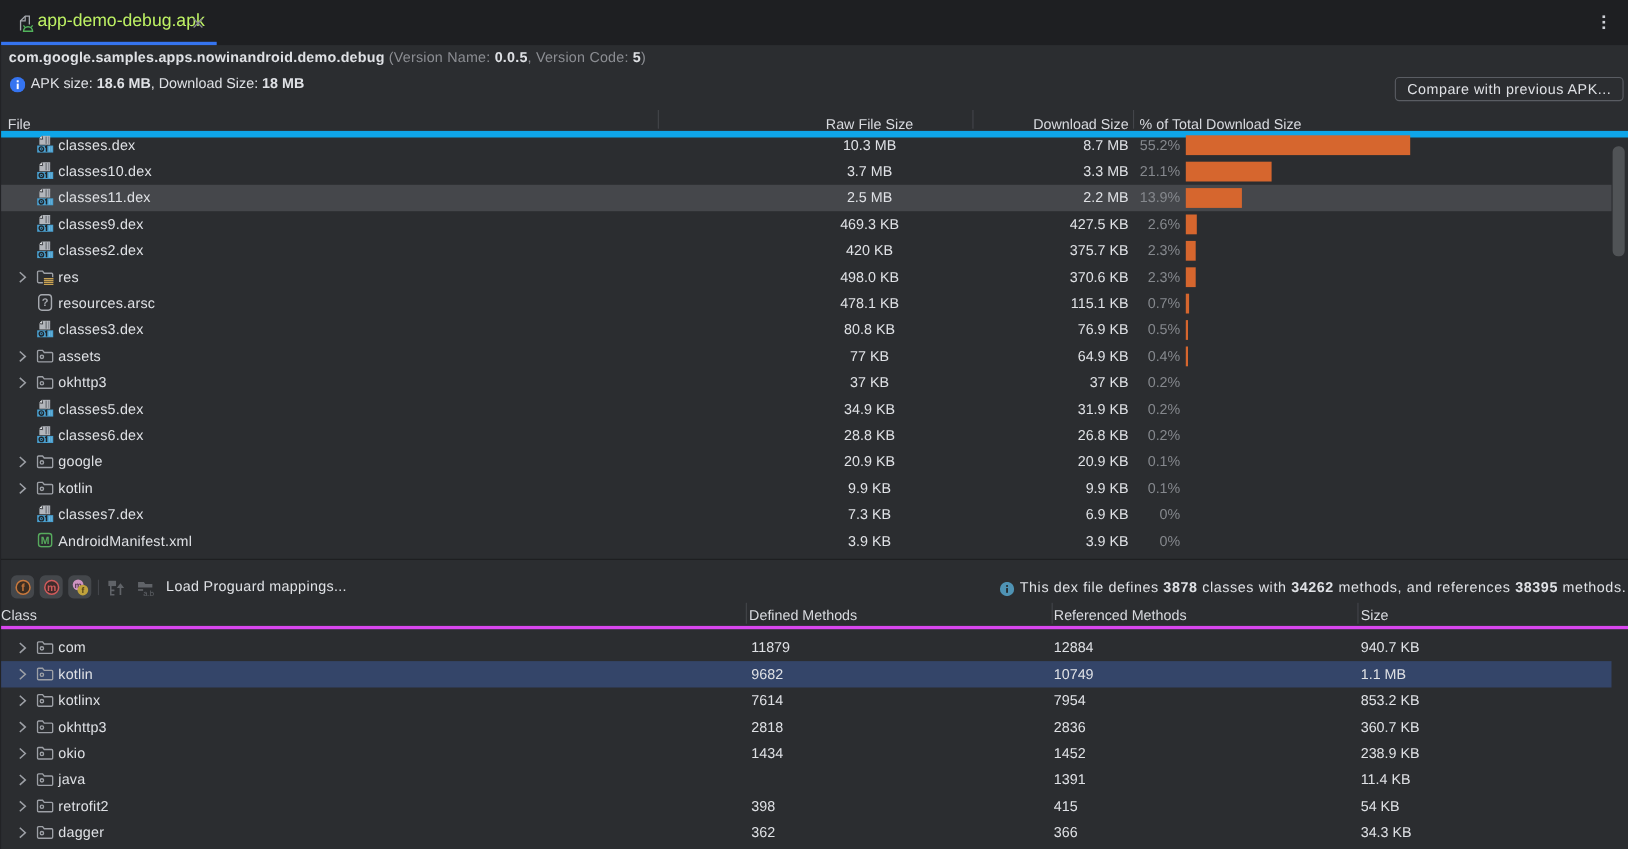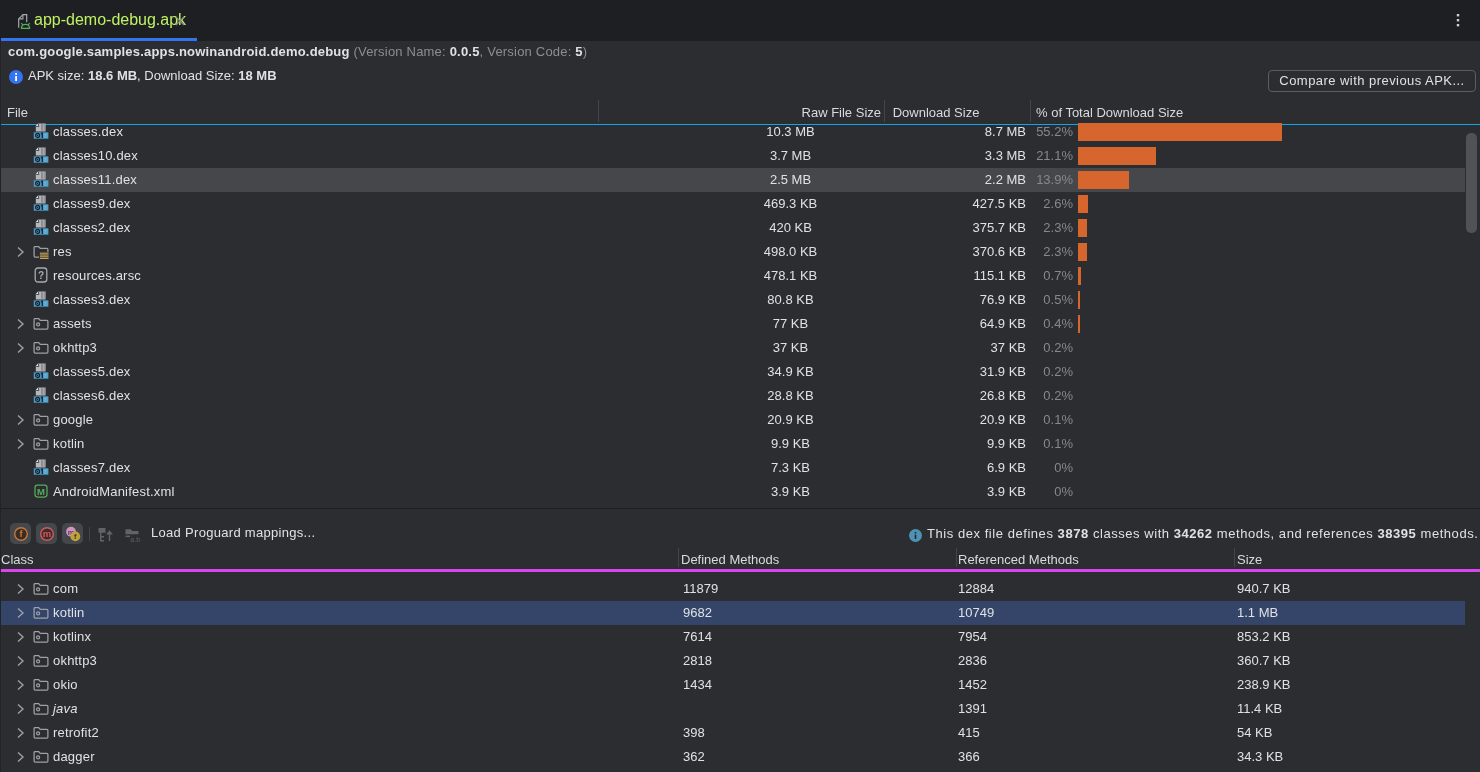--- a/index.html
+++ b/index.html
@@ -10,21 +10,21 @@
 #tablabel{position:absolute;left:34px;top:0;line-height:40px;color:#bef264;font-size:16px}
 #tabx{position:absolute;left:175px;top:16px}
 #kebab{position:absolute;left:1456px;top:13px}
 #info{position:absolute;left:0;top:41px;width:1480px;height:57px}
 .l1{position:absolute;left:8px;top:4px;line-height:14px;letter-spacing:.2px}
 .l1 b,.l2 b{font-weight:700}
 .gray{color:#8c8e93}
 .l2{position:absolute;left:28px;top:28px;line-height:14px}
 #infoico{position:absolute;left:9px;top:29px}
 #cmpbtn{position:absolute;left:1268px;top:29px;width:208px;height:22px;border:1px solid #5a5d63;border-radius:4px;text-align:center;line-height:20px;color:#dfe1e5;letter-spacing:.45px}
-#t1head{position:absolute;left:0;top:98px;width:1480px;height:27px;border-bottom:1px solid #0ea5e9}
+#t1head{position:absolute;left:0;top:98px;width:1480px;height:27px;border-bottom:6px solid #0ea5e9}
 #t2head{position:absolute;left:0;top:546px;width:1480px;height:26px;border-bottom:3px solid #d946ef}
 #t2head .hcell{line-height:27px}
 .hcell{position:absolute;top:0;line-height:29px;color:#d8dadf;white-space:nowrap}
 .vsep{position:absolute;top:2px;bottom:2px;width:1px;background:#43454a}
 #t1rows{position:absolute;left:0;top:120px;width:1480px;height:378px;overflow:hidden}
 #t2rows{position:absolute;left:0;top:577px;width:1480px;height:195px;overflow:hidden}
 .r{position:relative;height:24px;width:1465px;white-space:nowrap}
 .r.selg{background:#45474b}
 .r.selb{background:#344569}
 .chev{position:absolute;left:12px;top:4px}
@@ -116,22 +116,22 @@
 <svg id="infoico" width="14" height="14">
         <circle cx="7" cy="7" r="7" fill="#3574f0"></circle>
         <rect x="6.2" y="3" width="1.8" height="1.8" fill="#fff"></rect>
         <rect x="6.2" y="6" width="1.8" height="5" fill="#fff"></rect>
       </svg>
 <div class="l2">APK size: <b>18.6 MB</b>, Download Size: <b>18 MB</b></div>
 <div id="cmpbtn">Compare with previous APK...</div>
 </div>
 <div id="t1head">
 <span class="hcell" style="left:7px">File</span>
-<span class="hcell" style="left:700px;width:181px;text-align:right">Raw File Size</span>
-<span class="hcell" style="left:846px;width:180px;text-align:center">Download Size</span>
+<span class="hcell" style="left:700px;width:181px;text-align:center">Raw File Size</span>
+<span class="hcell" style="left:846px;width:180px;text-align:right">Download Size</span>
 <span class="hcell" style="left:1036px">% of Total Download Size</span>
 <span class="vsep" style="left:598px"></span>
 <span class="vsep" style="left:884px"></span>
 <span class="vsep" style="left:1030px"></span>
 </div>
 <div id="t1rows">
 <div class="r">
         <svg class="ic" width="16" height="16">
           <use href="#i-dex"></use>
         </svg>
@@ -405,21 +405,21 @@
         <span class="d2">1452</span>
         <span class="d3">238.9 KB</span>
       </div>
 <div class="r">
         <svg class="chev" width="16" height="16">
           <use href="#i-chev"></use>
         </svg>
         <svg class="ic" width="16" height="16">
           <use href="#i-folder"></use>
         </svg>
-        <span class="nm" style="font-style:italic">java</span>
+        <span class="nm" style="">java</span>
         <span class="d2">1391</span>
         <span class="d3">11.4 KB</span>
       </div>
 <div class="r">
         <svg class="chev" width="16" height="16">
           <use href="#i-chev"></use>
         </svg>
         <svg class="ic" width="16" height="16">
           <use href="#i-folder"></use>
         </svg>

